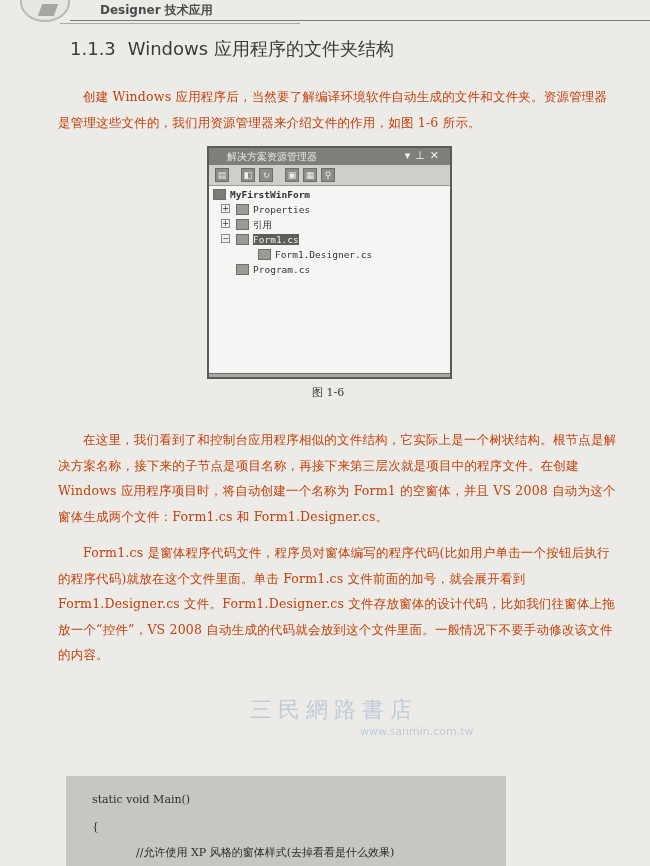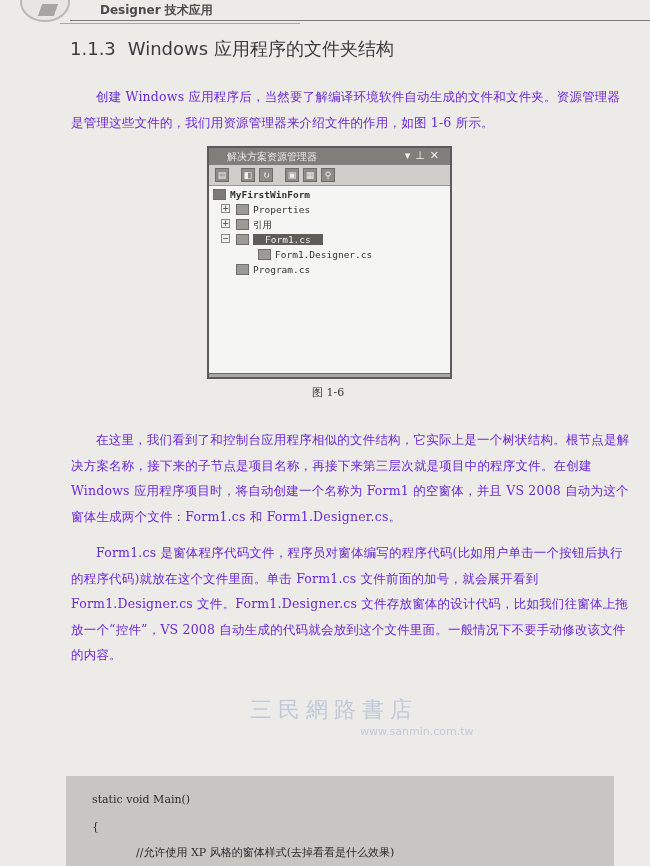--- a/index.html
+++ b/index.html
@@ -36,22 +36,22 @@
 
   .section-title {
     position: absolute; left: 58px; top: 37px;
     font-family: "DejaVu Sans", "Liberation Sans", sans-serif;
     font-size: 18px; color: #3b3b3b;
   }
   .section-title .num { margin-right: 12px; margin-left: 12px; }
 
   .para {
     position: absolute; left: 58px; width: 560px;
-    font-size: 12.5px; line-height: 25.5px; color: #6d28d9;
-    text-indent: 2em; letter-spacing: 0.2px; margin-left: 13px;
+    font-size: 12.5px; line-height: 25.5px; color: #c2410c;
+    text-indent: 2em; letter-spacing: 0.2px;
   }
   .p1 { top: 84px; }
   .p2 { top: 427px; }
   .p3 { top: 540px; }
   .p4 { top: 680px; }
 
   
   .sol-window {
     position: absolute; left: 207px; top: 146px; width: 245px; height: 233px;
     border: 2px solid #5a5a5a; background: #f5f5f3;
@@ -79,21 +79,21 @@
   .tree-exp {
     width: 9px; height: 9px; border: 1px solid #8a8a8a; background: #f0f0f0;
     font-size: 8px; line-height: 7px; text-align: center; color: #333; margin-right: 6px;
     font-family: "DejaVu Sans", sans-serif;
   }
   .tree-icon {
     width: 13px; height: 11px; background: #9b9a96; border: 1px solid #6f6e6b; margin-right: 4px;
   }
   .tree-row.root .tree-icon { background: #7c7b78; }
   .tree-row.root .tree-label { font-weight: bold; }
-  .tree-row.selected .tree-label { background: #5e5d5a; color: #eee; padding: 0 12px; }
+  .tree-row.selected .tree-label { background: #5e5d5a; color: #eee; padding: 0 0; }
   .indent1 { padding-left: 8px; }
   .indent2 { padding-left: 45px; }
   .indent1-nox { padding-left: 23px; }
   .sol-bottom {
     position: absolute; left: 0; bottom: 0; width: 100%; height: 4px;
     background: #a9a8a5; border-top: 1px solid #6a6a6a;
   }
   .fig-caption {
     position: absolute; left: 312px; top: 385px;
     font-size: 11px; color: #3a3a3a;
@@ -103,21 +103,21 @@
   .watermark {
     position: absolute; left: 250px; top: 695px;
     font-family: "DejaVu Sans", sans-serif; color: rgba(110,140,190,0.35);
     font-size: 11px;
   }
   .watermark .big { font-size: 22px; letter-spacing: 6px; display: block; }
   .watermark .url { font-size: 11px; padding-left: 110px; }
 
   
   .code-block {
-    position: absolute; left: 66px; top: 776px; width: 548px; height: 90px;
+    position: absolute; left: 66px; top: 776px; width: 440px; height: 90px;
     background: #c7c6c2;
     font-size: 11px; color: #2a2a2a;
   }
   .code-line { position: absolute; left: 26px; white-space: pre; }
   .cl1 { top: 17px; }
   .cl2 { top: 44px; }
   .cl3 { top: 69px; left: 70px; }
 </style>
 </head>
 <body>

